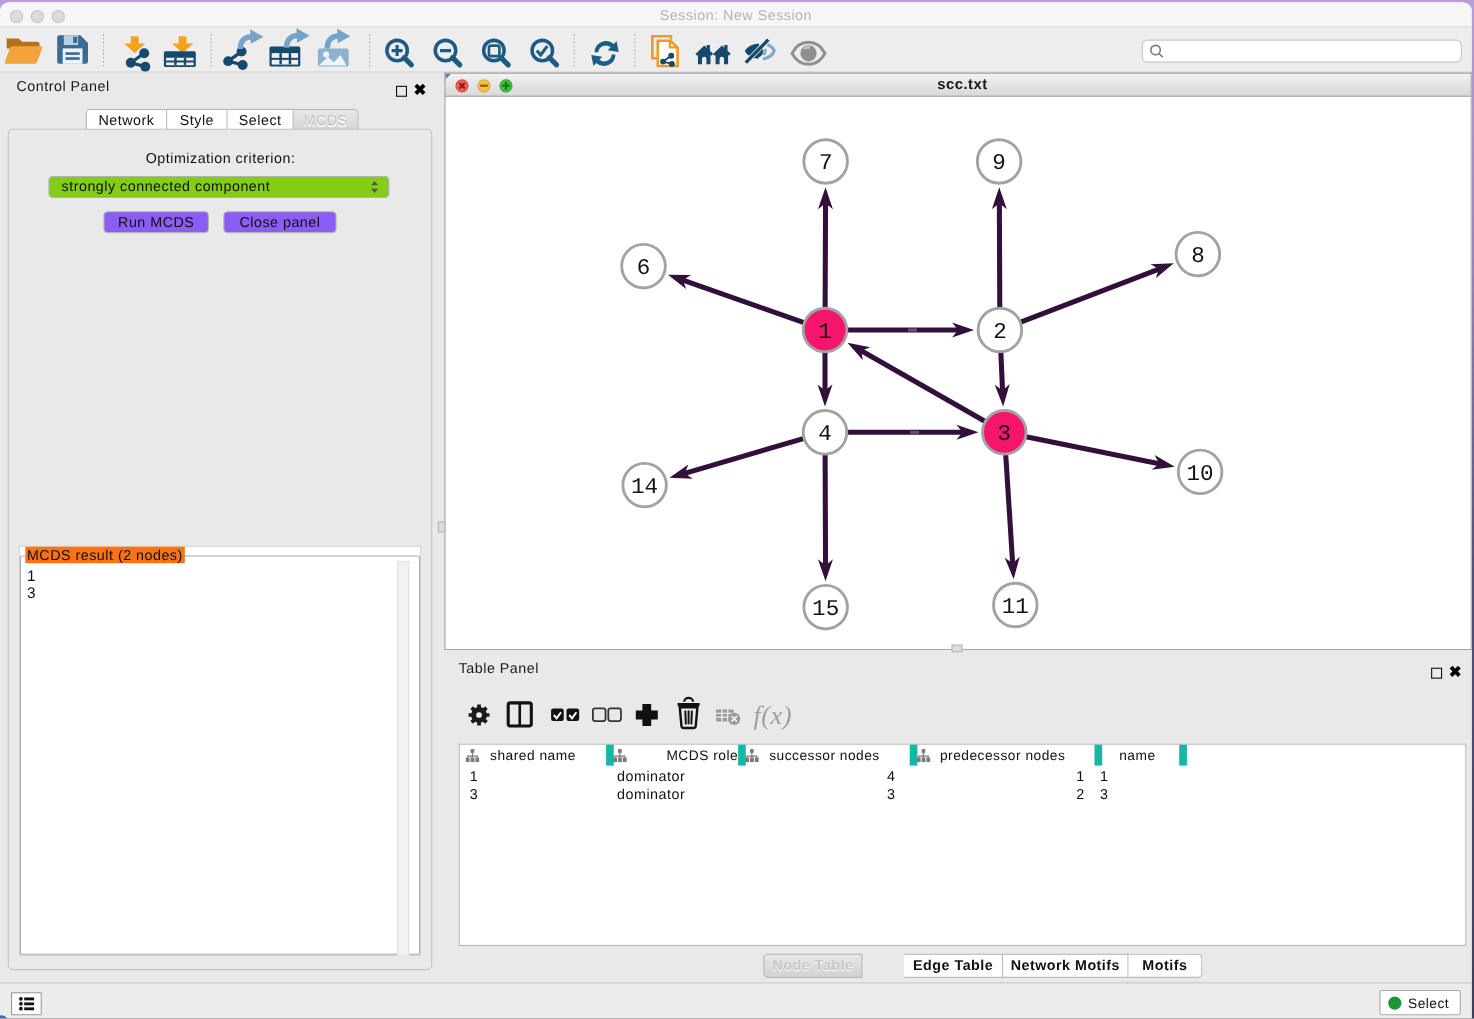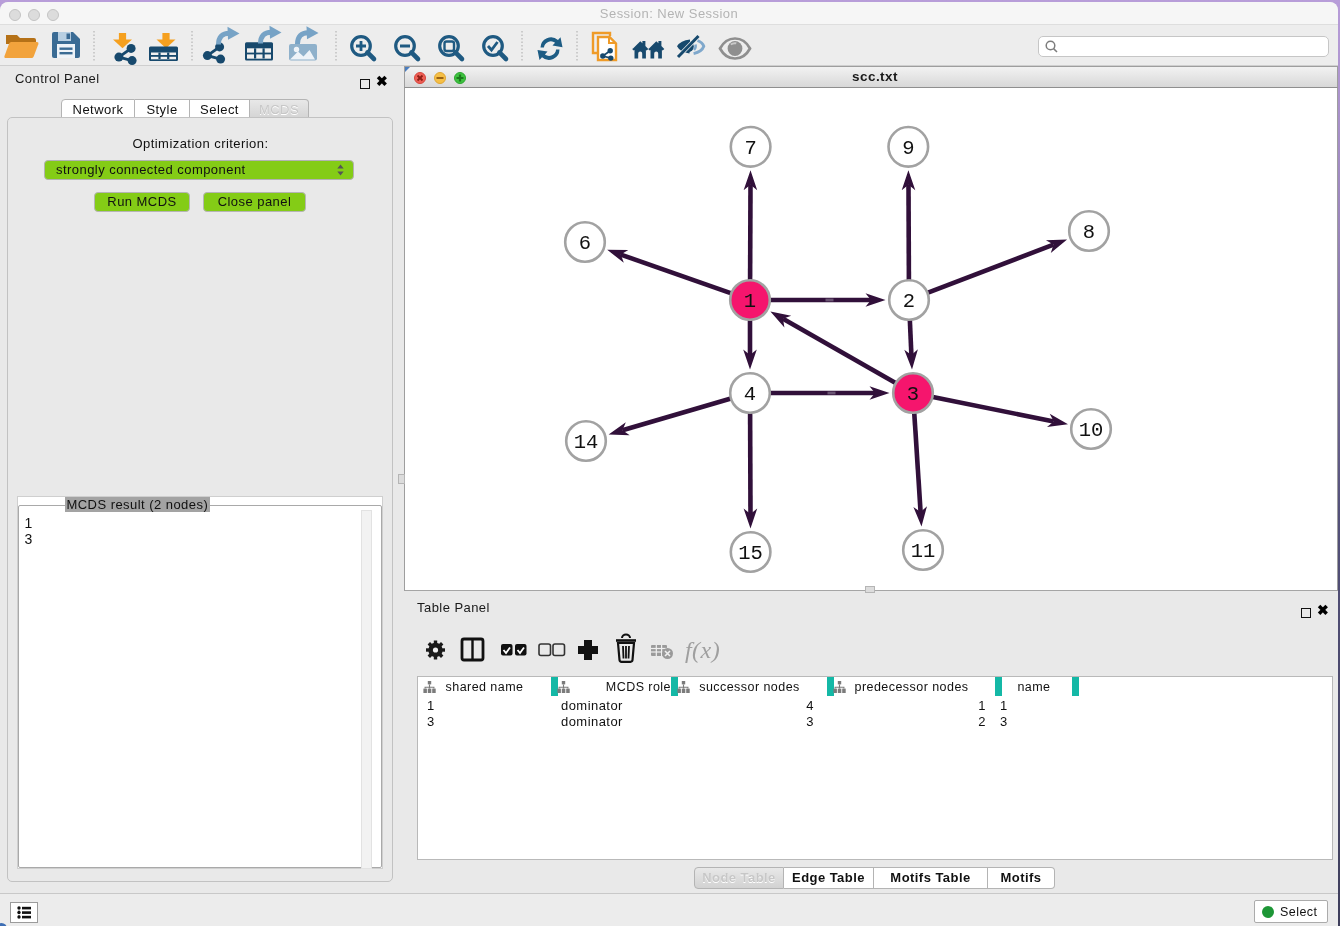--- a/index.html
+++ b/index.html
@@ -20,24 +20,24 @@
 .winbtns{position:absolute;}
 .sqbtn{display:inline-block;width:10px;height:10px;border:1.3px solid #111;box-sizing:border-box;}
 .tabrow{position:absolute;display:flex;font-size:13px;}
 .tab{border:1px solid #b4b4b4;border-left:none;background:#fff;color:#111;text-align:center;padding:2px 0 3px 0;}
 .tab.first{border-left:1px solid #b4b4b4;border-radius:4px 0 0 4px;}
 .tab.last{border-radius:0 4px 4px 0;}
 .tab.sel{background:linear-gradient(180deg,#e8e8e8,#d2d2d2);color:#c7c7c7;text-shadow:0 1px 0 #fff;}
 #cpcontent{position:absolute;left:7px;top:51px;width:384px;height:763px;border:1px solid #c2c2c2;border-radius:5px;background:#e9e9e9;}
 #optlabel{position:absolute;left:0;top:70px;width:100%;text-align:center;font-size:13px;color:#111;}
 #dropdown{position:absolute;left:44px;top:94px;width:310px;height:20px;background:#84cc16;border:1px solid #b2b2b2;border-radius:4px;font-size:13px;line-height:18px;padding-left:11px;box-sizing:border-box;color:#111;}
-.btn{position:absolute;height:20px;background:#84cc16;border:1px solid #b5b5b5;border-radius:4px;font-size:13px;text-align:center;line-height:17px;color:#111;box-sizing:border-box;}
+.btn{position:absolute;height:20px;background:#8b5cf6;border:1px solid #b5b5b5;border-radius:4px;font-size:13px;text-align:center;line-height:17px;color:#111;box-sizing:border-box;}
 #mcdsgroup{position:absolute;left:16.5px;top:429.5px;width:366.5px;height:373px;}
 #mcdslist{position:absolute;left:0;top:0;width:366.5px;height:373px;background:#fff;border:1px solid #cfcfcf;box-sizing:border-box;}
-#mcdstitle{position:absolute;left:6px;top:1px;background:#a3a3a3;padding:0 2px;font-size:13px;color:#111;margin-left:42px;}
+#mcdstitle{position:absolute;left:6px;top:1px;background:#f97316;padding:0 2px;font-size:13px;color:#111;}
 #groupline{position:absolute;left:1px;top:9.5px;width:364.5px;height:363px;border:1px solid #a9a9a9;border-radius:2px;box-sizing:border-box;}
 
 #netwin{position:absolute;left:404px;top:64px;width:934px;height:525px;}
 #nettitle{position:absolute;left:0;top:0;width:100%;height:22px;background:linear-gradient(180deg,#f2f2f2,#d8d8d8);border:1px solid #9e9e9e;border-bottom:1px solid #8f8f8f;box-sizing:border-box;padding-left:12px;}
 #nettitle .t{position:absolute;width:100%;text-align:center;left:4px;top:2px;font-size:13.5px;font-weight:bold;color:#1a1a1a;}
 .mac{position:absolute;top:5px;width:12px;height:12px;border-radius:50%;box-sizing:border-box;}
 #netcanvas{position:absolute;left:0;top:22px;width:934px;height:503px;background:#fff;border-left:1px solid #9e9e9e;border-right:1px solid #9e9e9e;border-bottom:1px solid #a5a5a5;box-sizing:border-box;}
 
 #tpanel{position:absolute;left:404px;top:589px;width:934px;height:302px;background:#e9e9e9;}
 #tpanel h1{margin:0;position:absolute;left:13px;top:9px;font-size:13px;font-weight:normal;color:#1a1a1a;}
@@ -182,21 +182,21 @@
             <circle cx="7.5" cy="7.5" r="4.3"></circle>
             <line x1="10.6" y1="10.6" x2="14" y2="14"></line>
           </g>
         </svg>
       </div>
   </div>
   <div id="cpanel">
     <h1>Control Panel</h1>
     <div class="winbtns" style="left:360px;top:9px;"><span class="sqbtn"></span></div>
     <div class="winbtns" style="left:376px;top:7px;font-weight:bold;font-size:14px;">✖</div>
-    <div class="tabrow" style="left:61px;top:33px;">
+    <div class="tabrow" style="left:78px;top:33px;">
       <div class="tab first" style="width:72px;">Network</div>
       <div class="tab" style="width:54px;">Style</div>
       <div class="tab" style="width:59px;">Select</div>
       <div class="tab last sel" style="width:58px;">MCDS</div>
     </div>
     <div id="cpcontent"></div>
     <div id="optlabel">Optimization criterion:</div>
     <div id="dropdown">strongly connected component<svg width="11" height="16" viewBox="0 0 11 16" style="position:absolute;right:7px;top:1px;">
           <path d="M5.5,2.5 l3.2,4 h-6.4 z M5.5,13.5 l-3.2,-4 h6.4 z" fill="#555"></path>
         </svg></div>
@@ -391,22 +391,22 @@
       <div class="trow" style="left:0;top:37px;width:914px;">
         <span style="position:absolute;left:9px;">3</span>
         <span style="position:absolute;left:143px;">dominator</span>
         <span style="position:absolute;left:254px;width:142px;text-align:right;">3</span>
         <span style="position:absolute;left:410px;width:158px;text-align:right;">2</span>
         <span style="position:absolute;left:582px;">3</span>
       </div>
     </div>
     <div id="btabs" style="left:290px;top:276px;">
       <div class="tab first sel" style="width:88px;">Node Table</div>
-      <div class="tab" style="width:89px;">Edge Table</div>
-      <div class="tab" style="width:113px;">Motifs Table</div>
+      <div class="tab" style="width:89px;margin-left:38px;">Edge Table</div>
+      <div class="tab" style="width:113px;">Network Motifs</div>
       <div class="tab last" style="width:66px;">Motifs</div>
     </div>
   </div>
   <div class="abs" style="left:398px;top:472px;width:7px;height:10px;background:#dcdcdc;border:1px solid #b5b5b5;box-sizing:border-box;"></div>
   <div class="abs" style="left:865px;top:584px;width:10px;height:7px;background:#dcdcdc;border:1px solid #b5b5b5;box-sizing:border-box;"></div>
   <div id="statusbar">
     <div style="position:absolute;left:10px;top:8px;width:28px;height:21px;background:#fff;border:1px solid #9b9b9b;box-sizing:border-box;">
 <svg width="26" height="19" viewBox="0 0 26 19">
           <g fill="#111">
 <circle cx="8" cy="5" r="1.7"></circle>

